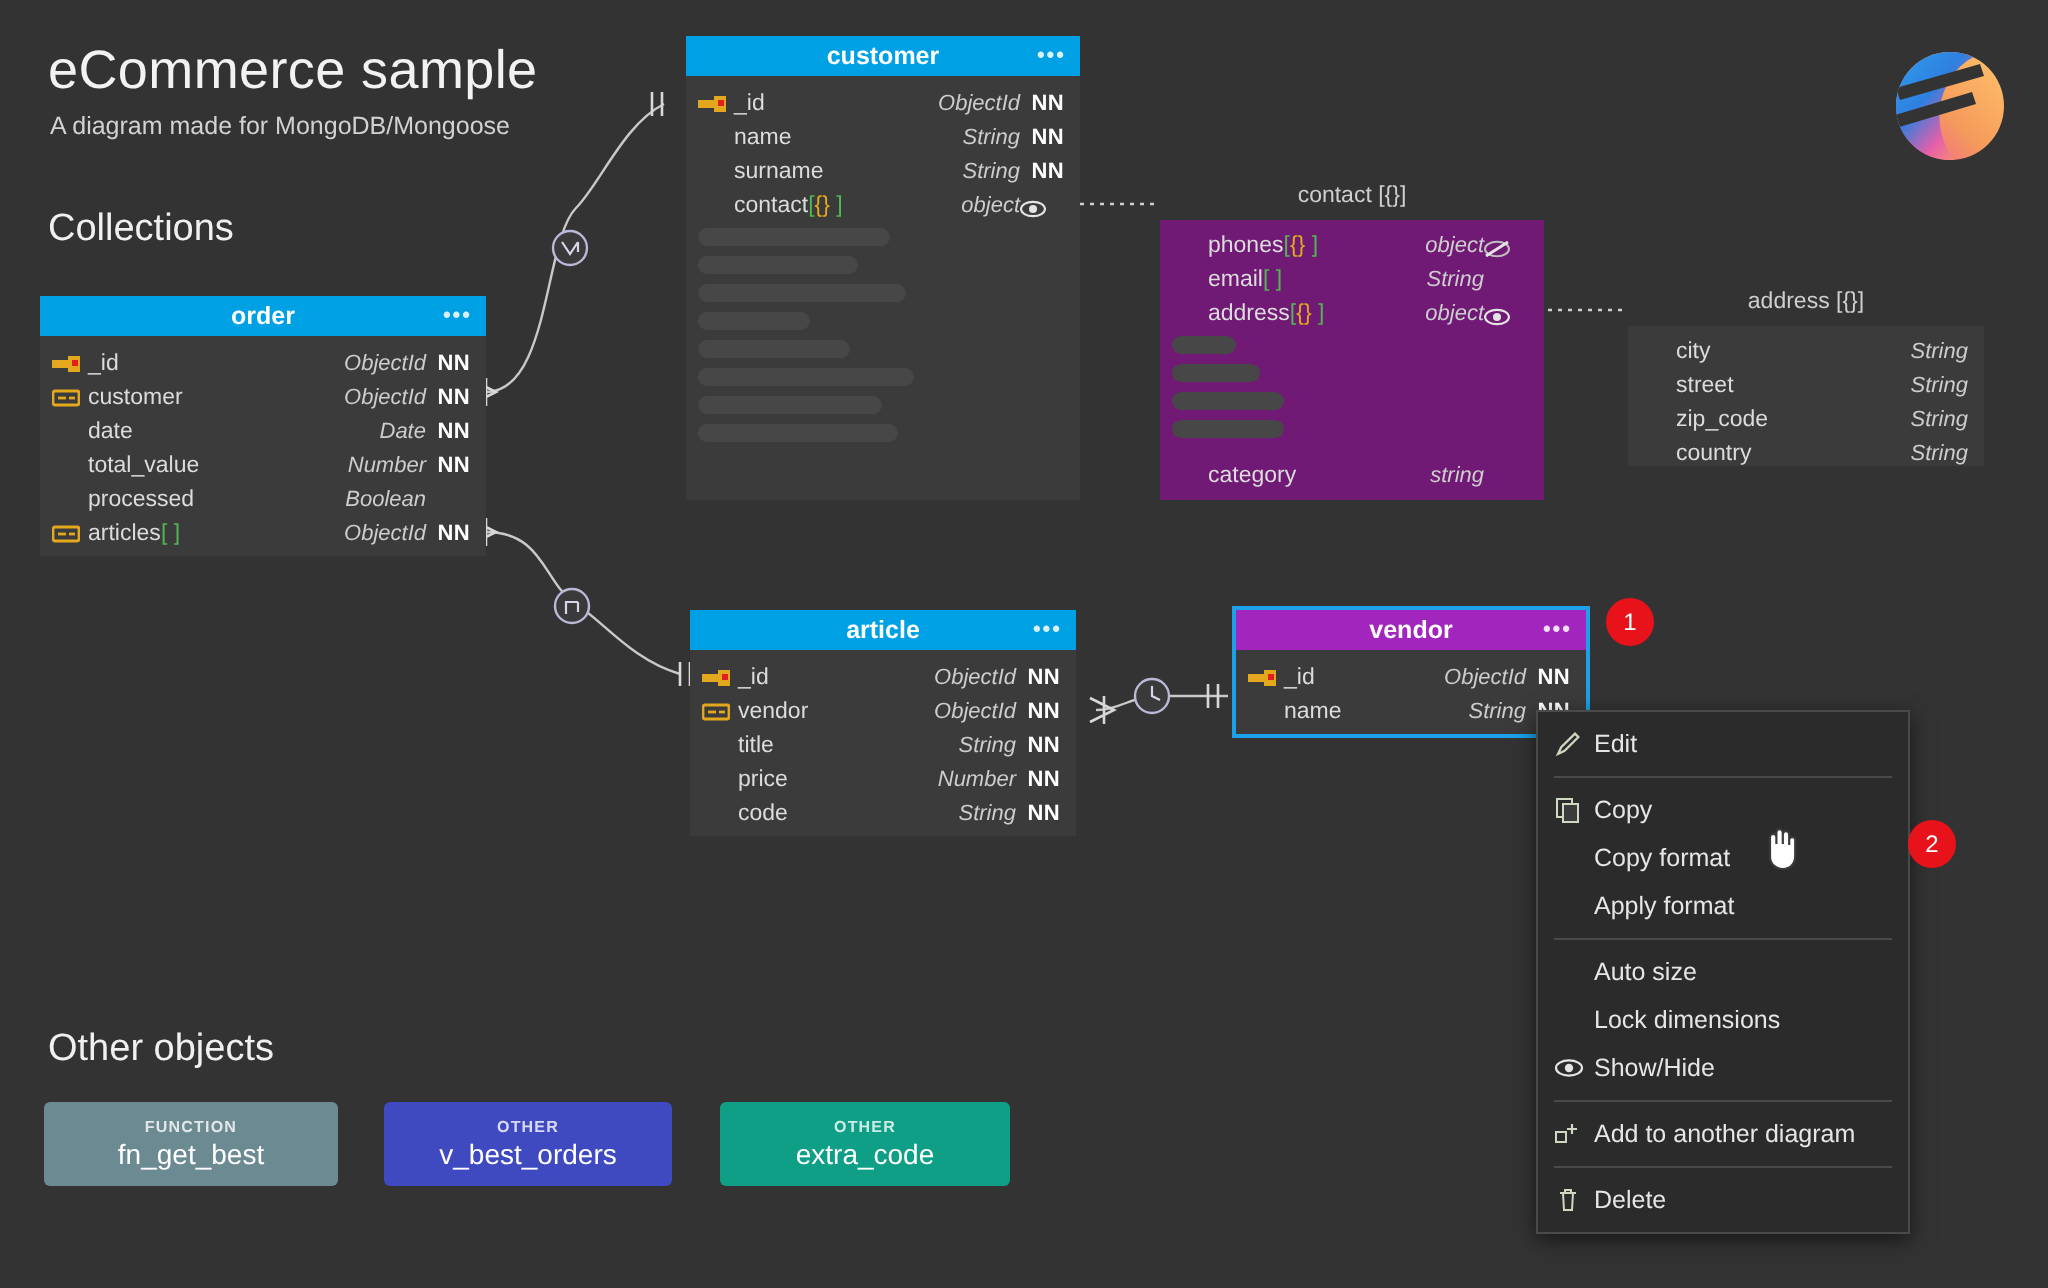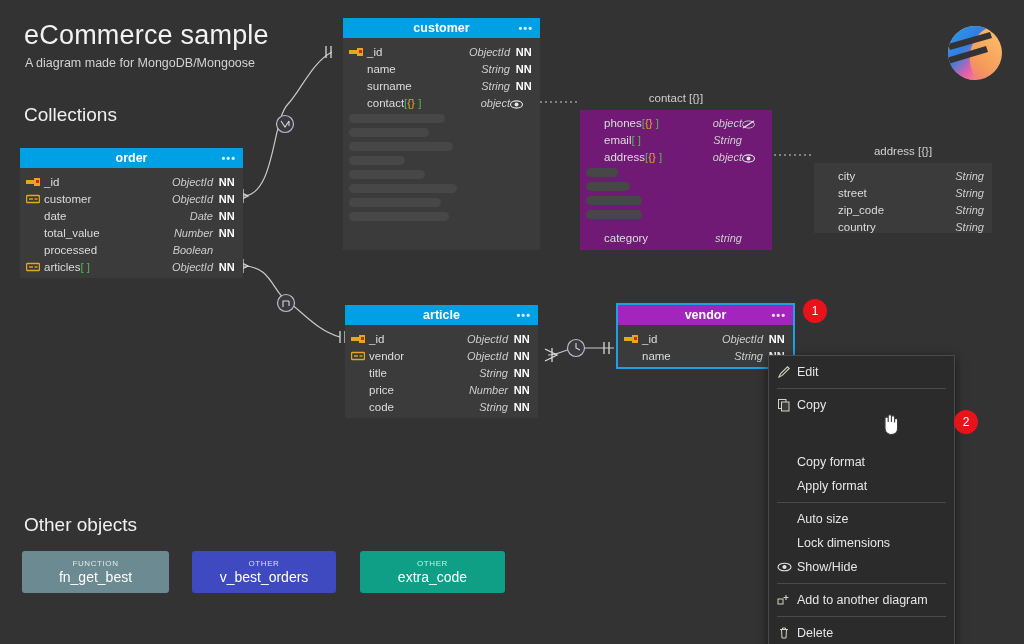--- a/index.html
+++ b/index.html
@@ -82,21 +82,21 @@
     position:absolute;left:0;top:2px;width:14px;height:8px;
   }
   .fk-ic{position:absolute;left:0;top:1px;width:14px;height:10px;}
 
   
   .objbox{
     position:absolute;height:42px;border-radius:3px;
     display:flex;flex-direction:column;align-items:center;justify-content:center;
     color:#fff;
   }
-  .objbox .kind{font-size:8px;letter-spacing:.6px;opacity:.8;line-height:10px;}
+  .objbox .kind{font-size:8px;letter-spacing:.6px;opacity:.8;line-height:10px;font-weight:bold;}
   .objbox .nm2{font-size:14px;line-height:17px;}
 
   
   .ctx{
     position:absolute;left:768px;top:355px;width:185px;
     background:#2b2b2b;
     border:1px solid #4a4a4a;
     box-shadow:0 3px 10px rgba(0,0,0,.55);
     padding:4px 0;
     z-index:40;
@@ -486,21 +486,21 @@
     <div class="ctx-sep"></div>
     <div class="ctx-item">
       <span class="ci">
         <svg width="14" height="14" viewBox="0 0 14 14">
             <rect x="1.5" y="1.5" width="7.5" height="9" fill="none" stroke="#cfd8c0" stroke-width="1"></rect>
             <rect x="4.5" y="4" width="7.5" height="9" fill="#3b3b3b" stroke="#cfd8c0" stroke-width="1"></rect>
           </svg>
       </span>
       <span>Copy</span>
     </div>
-    <div class="ctx-item" style="padding-left:28px;margin-top:33px;">
+    <div class="ctx-item" style="padding-left:28px;">
       <span>Copy format</span>
     </div>
     <div class="ctx-item" style="padding-left:28px;">
       <span>Apply format</span>
     </div>
     <div class="ctx-sep"></div>
     <div class="ctx-item" style="padding-left:28px;">
       <span>Auto size</span>
     </div>
     <div class="ctx-item" style="padding-left:28px;">

